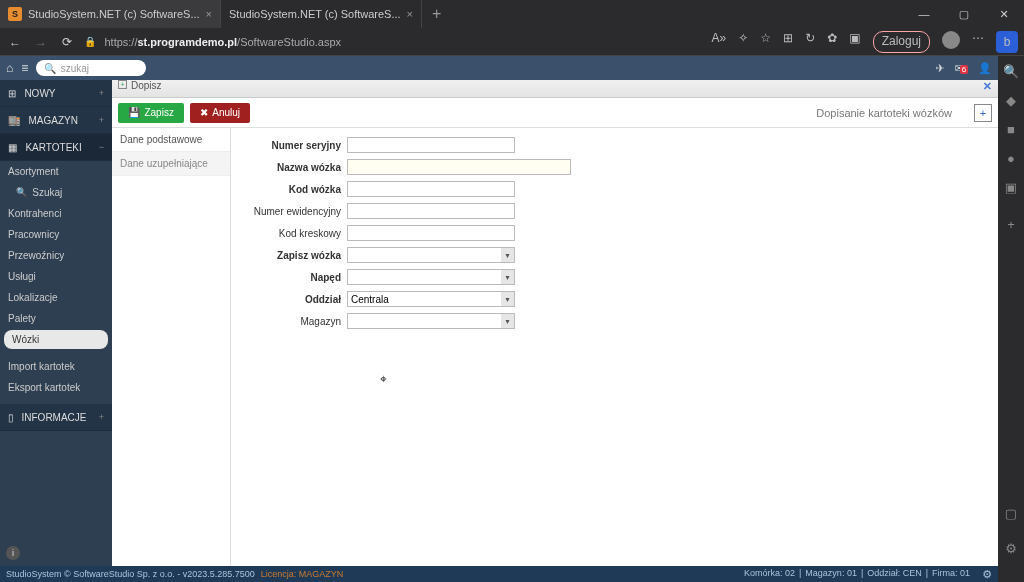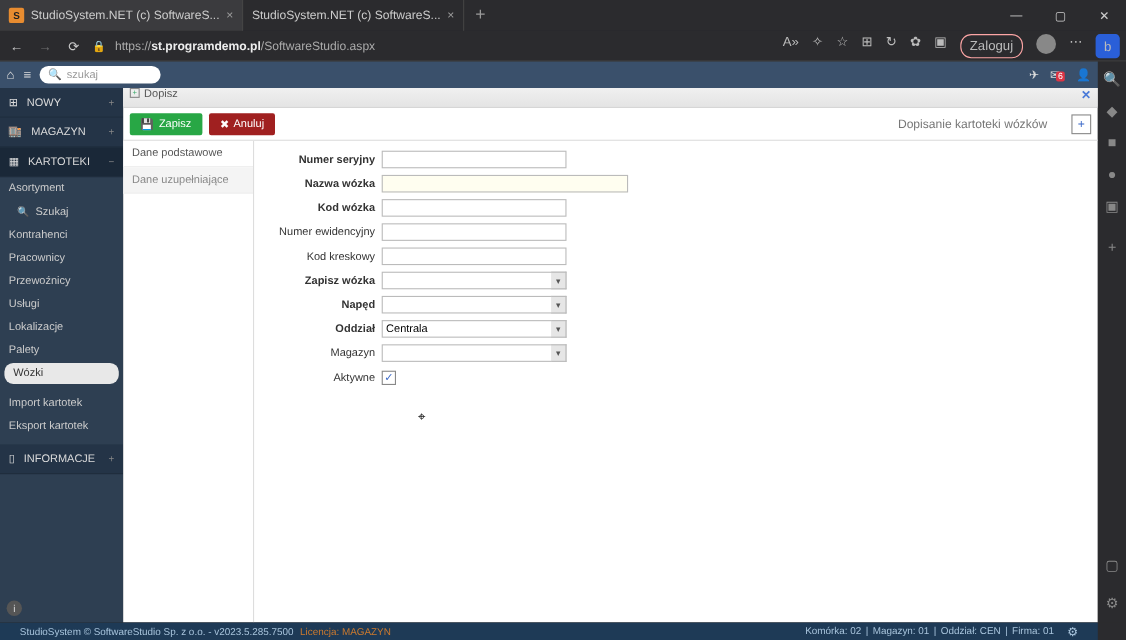--- a/index.html
+++ b/index.html
@@ -70,21 +70,21 @@
 .form-row label.bold { font-weight:bold; }
 .form-row input[type=text] { height:16px; border:1px solid #bbb; padding:0 3px; font-size:10px; }
 .form-row .w-long { width:224px; background:#fffef0; }
 .form-row .w-mid { width:168px; }
 .select-wrap { position:relative; width:168px; }
 .select-wrap input { width:168px; height:16px; border:1px solid #bbb; font-size:10px; padding:0 3px; }
 .select-wrap .caret { position:absolute; right:0; top:0; width:14px; height:16px; background:#e6e6e6; border:1px solid #bbb; border-left:none; display:flex; align-items:center; justify-content:center; font-size:8px; color:#555; cursor:pointer; }
 .checkbox { width:13px; height:13px; border:1px solid #888; display:flex; align-items:center; justify-content:center; color:#3a68c8; font-size:10px; cursor:pointer; }
 .cursor { position:absolute; font-size:12px; color:#222; pointer-events:none; }
 
-.statusbar { position:absolute; left:0; bottom:0; right:26px; height:16px; background:#1e3a56; color:#a8c4dc; display:flex; align-items:center; padding:0 18px; font-size:9px; gap:6px; }
+.statusbar { position:absolute; left:0; bottom:0; right:26px; height:16px; background:#1e3a56; color:#a8c4dc; display:flex; align-items:center; padding:0 6px; font-size:9px; gap:6px; }
 .statusbar .lic { color:#cc7a2e; }
 .statusbar .right { margin-left:auto; display:flex; gap:4px; }
 .statusbar .gear { margin-left:8px; font-size:11px; cursor:pointer; }
 </style>
 </head>
 <body>
 
 <div class="titlebar">
   <div class="tab active">
     <span class="favicon">S</span>
@@ -250,24 +250,20 @@
                 <div class="select-wrap"><input type="text" style=""><span class="caret">▾</span></div>
               </div>
               <div class="form-row">
                 <label class="bold">Oddział</label>
                 <div class="select-wrap"><input type="text" value="Centrala" style=""><span class="caret">▾</span></div>
               </div>
               <div class="form-row">
                 <label>Magazyn</label>
                 <div class="select-wrap"><input type="text" style=""><span class="caret">▾</span></div>
               </div>
-              <div class="form-row">
-                <label>Aktywne</label>
-                <span class="checkbox">✓</span>
-              </div>
             </div>
           <span class="cursor" style="left:149px; top:244px;">⌖</span>
         </div>
       </div>
     </div>
   </div>
 </div>
 
 <div class="statusbar">
   <span>StudioSystem © SoftwareStudio Sp. z o.o. - v2023.5.285.7500</span>

